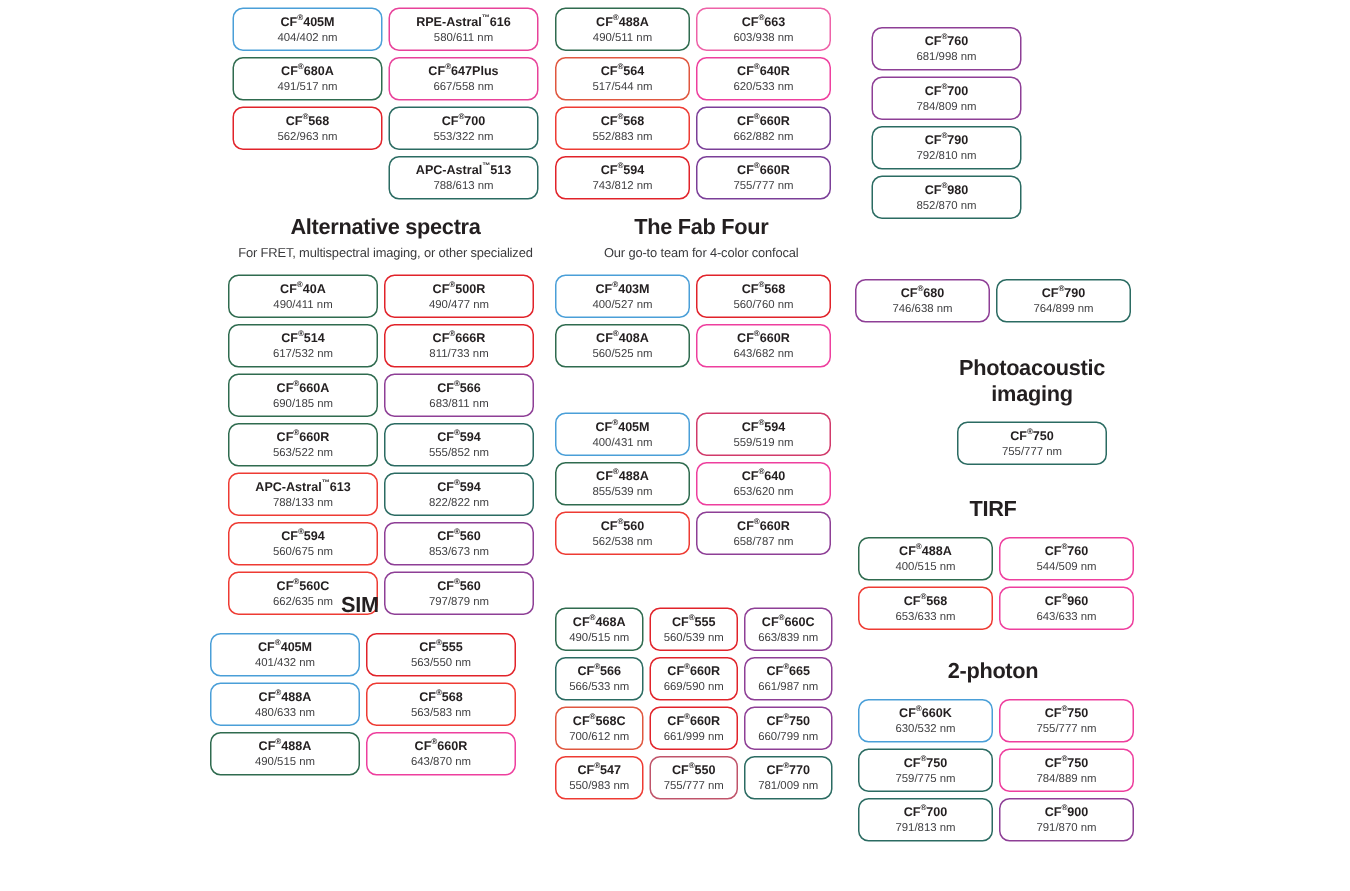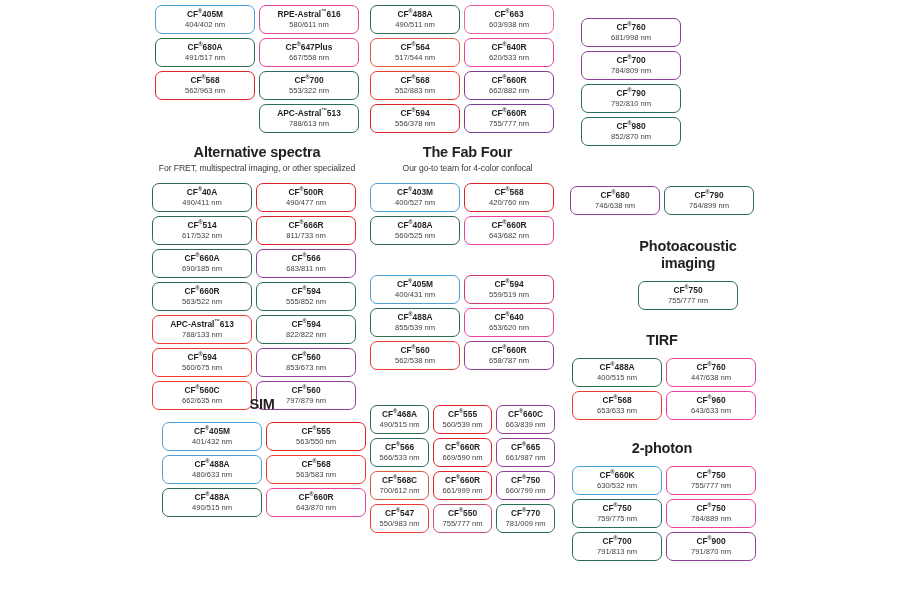--- a/index.html
+++ b/index.html
@@ -146,21 +146,21 @@
           <div class="chip w-md" style="border-color: rgb(224, 87, 63);">
             <div class="nm">CF<sup>®</sup>564</div>
             <div class="wl">517/544 nm</div>
           </div>
           <div class="chip w-md" style="border-color: rgb(238, 59, 51);">
             <div class="nm">CF<sup>®</sup>568</div>
             <div class="wl">552/883 nm</div>
           </div>
           <div class="chip w-md" style="border-color: rgb(225, 35, 42);">
             <div class="nm">CF<sup>®</sup>594</div>
-            <div class="wl">556/378 nm</div>
+            <div class="wl">743/812 nm</div>
           </div>
         </div>
         <div class="col">
           <div class="chip w-md" style="border-color: rgb(238, 98, 168);">
             <div class="nm">CF<sup>®</sup>663</div>
             <div class="wl">603/938 nm</div>
           </div>
           <div class="chip w-md" style="border-color: rgb(238, 63, 158);">
             <div class="nm">CF<sup>®</sup>640R</div>
             <div class="wl">620/533 nm</div>
@@ -277,21 +277,21 @@
             <div class="wl">400/527 nm</div>
           </div>
           <div class="chip w-md" style="border-color: rgb(47, 107, 79);">
             <div class="nm">CF<sup>®</sup>408A</div>
             <div class="wl">560/525 nm</div>
           </div>
         </div>
         <div class="col">
           <div class="chip w-md" style="border-color: rgb(225, 35, 42);">
             <div class="nm">CF<sup>®</sup>568</div>
-            <div class="wl">420/760 nm</div>
+            <div class="wl">560/760 nm</div>
           </div>
           <div class="chip w-md" style="border-color: rgb(238, 63, 158);">
             <div class="nm">CF<sup>®</sup>660R</div>
             <div class="wl">643/682 nm</div>
           </div>
         </div>
       </div>
   </div>
 
   <div class="group" style="left:370px; top:265px; width:195px;">
@@ -366,31 +366,31 @@
             <div class="wl">400/515 nm</div>
           </div>
           <div class="chip w-md" style="border-color: rgb(238, 59, 51);">
             <div class="nm">CF<sup>®</sup>568</div>
             <div class="wl">653/633 nm</div>
           </div>
         </div>
         <div class="col">
           <div class="chip w-md" style="border-color: rgb(238, 63, 158);">
             <div class="nm">CF<sup>®</sup>760</div>
-            <div class="wl">447/638 nm</div>
+            <div class="wl">544/509 nm</div>
           </div>
           <div class="chip w-md" style="border-color: rgb(238, 63, 158);">
             <div class="nm">CF<sup>®</sup>960</div>
             <div class="wl">643/633 nm</div>
           </div>
         </div>
       </div>
   </div>
 
-  <div class="group" style="left:162px; top:396px; width:200px;">
+  <div class="group" style="left:140px; top:396px; width:200px;">
     <div class="sect-title">SIM</div>
     <div class="cols" style="margin-top:9px;">
         <div class="col">
           <div class="chip w-lg" style="border-color: rgb(74, 159, 216);">
             <div class="nm">CF<sup>®</sup>405M</div>
             <div class="wl">401/432 nm</div>
           </div>
           <div class="chip w-lg" style="border-color: rgb(74, 159, 216);">
             <div class="nm">CF<sup>®</sup>488A</div>
             <div class="wl">480/633 nm</div>

